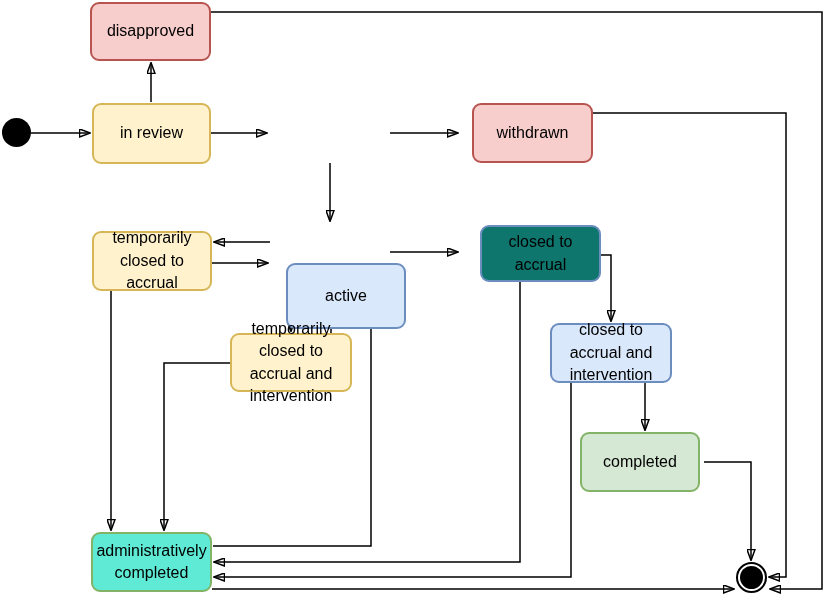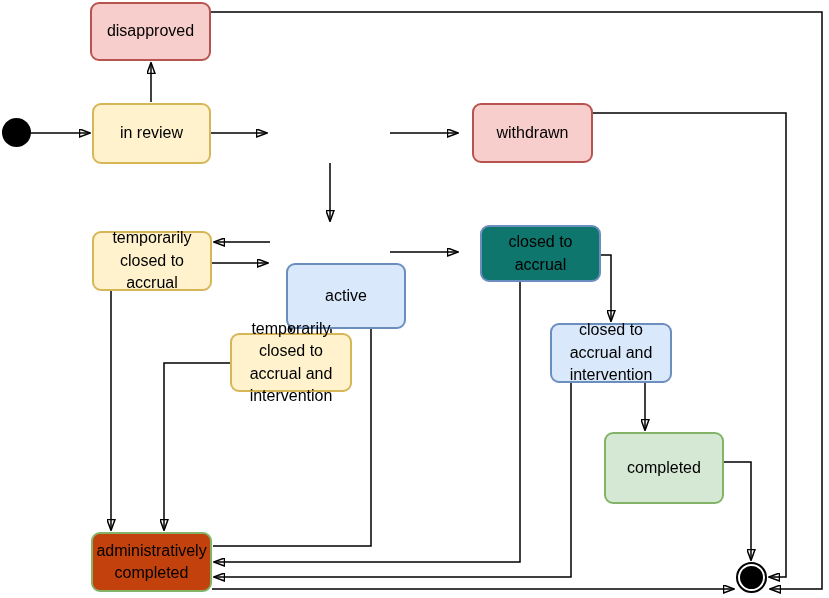--- a/index.html
+++ b/index.html
@@ -122,21 +122,21 @@
   <div class="state" style="left: 92px; top: 223px; width: 120px; height: 60px; background: rgb(255, 242, 204); border-color: rgb(214, 182, 86); margin-top: 8px;">temporarily closed to accrual</div>
 
   <div class="state" style="left: 286px; top: 223px; width: 120px; height: 66px; background: rgb(218, 232, 252); border-color: rgb(108, 142, 191); margin-top: 40px;">active</div>
 
   <div class="state" style="left: 480px; top: 225px; width: 121px; height: 57px; background: #0f766e; border-color: rgb(108, 142, 191);">closed to accrual</div>
 
   <div class="state" style="left: 230px; top: 333px; width: 122px; height: 59px; background: rgb(255, 242, 204); border-color: rgb(214, 182, 86);">temporarily closed to accrual and intervention</div>
 
   <div class="state" style="left: 550px; top: 323px; width: 122px; height: 60px; background: rgb(218, 232, 252); border-color: rgb(108, 142, 191);">closed to accrual and intervention</div>
 
-  <div class="state" style="left: 604px; top: 432px; width: 120px; height: 72px; background: rgb(213, 232, 212); border-color: rgb(130, 179, 102);">completed</div>
+  <div class="state" style="left: 580px; top: 432px; width: 120px; height: 60px; background: rgb(213, 232, 212); border-color: rgb(130, 179, 102);">completed</div>
 
-  <div class="state" style="left: 91px; top: 532px; width: 121px; height: 60px; background: #c2410c; border-color: rgb(130, 179, 102);">administratively completed</div>
+  <div class="state" style="left: 91px; top: 532px; width: 121px; height: 60px; background: #5eead4; border-color: rgb(130, 179, 102);">administratively completed</div>
 
   <div class="node-final">
     <div class="dot"></div>
   </div>
 
 </div>
 
 </body></html>

